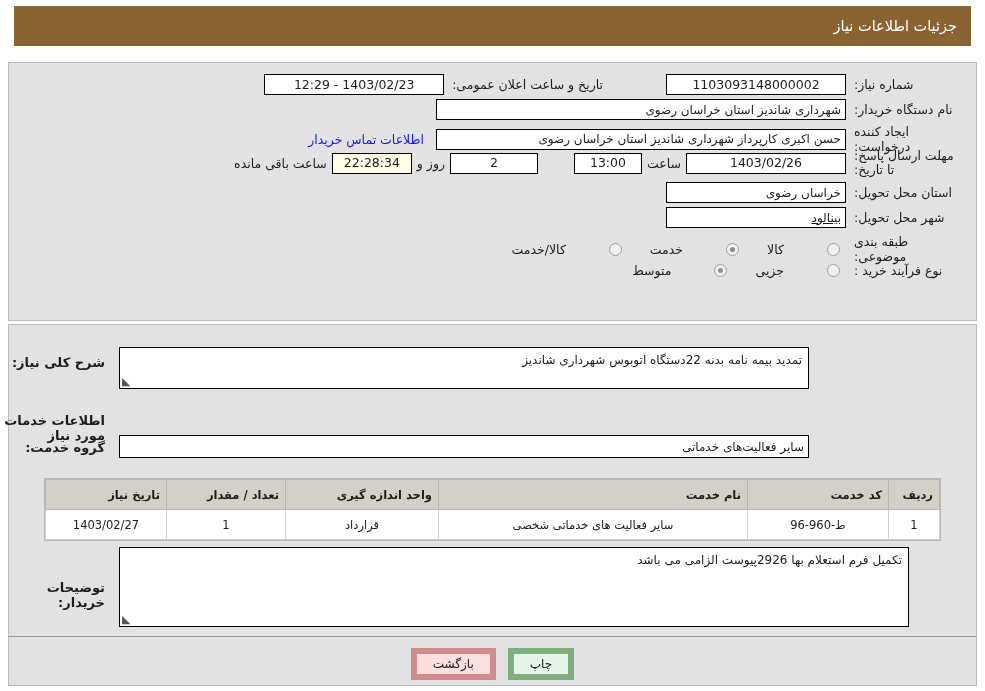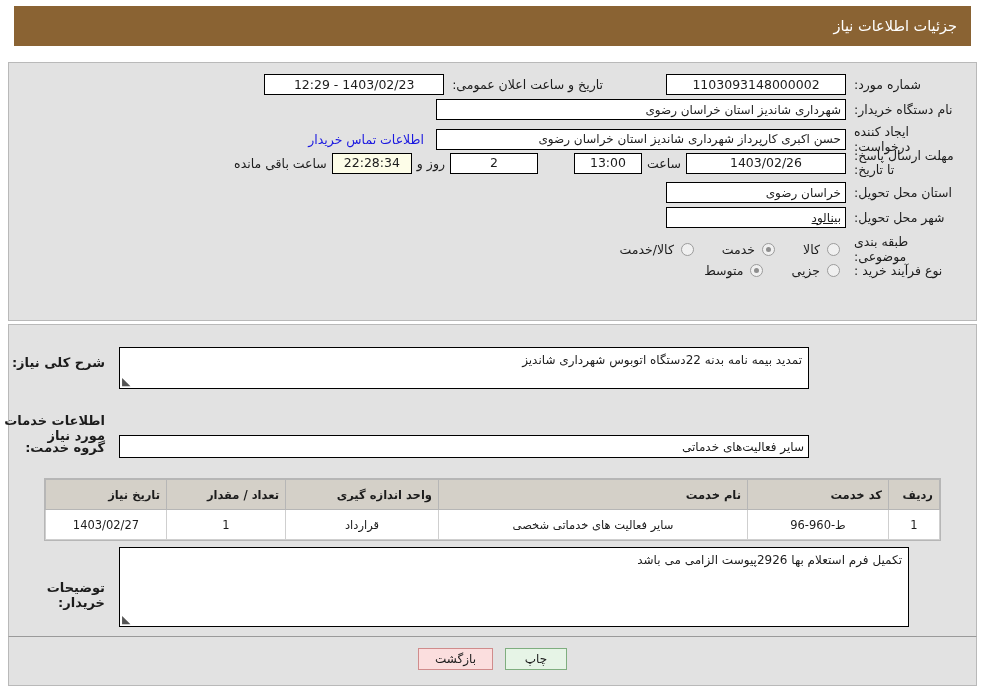--- a/index.html
+++ b/index.html
@@ -137,20 +137,21 @@
   }
   .radio-group {
     display: flex;
     align-items: center;
     direction: rtl;
   }
   .radio-item {
     display: flex;
     align-items: center;
     margin-left: 28px;
+    gap: 36px;
   }
   .radio-item .rlabel {
     font-size: 12.5px;
     color: #1c1c1c;
     margin-right: 7px;
     white-space: nowrap;
   }
   .note-text {
     font-size: 12.5px;
     color: #1c1c1c;
@@ -233,21 +234,21 @@
     left: 0; right: 0;
     display: flex;
     justify-content: center;
     align-items: center;
     gap: 12px;
     direction: rtl;
   }
   .btn {
     font-size: 12px;
     padding: 3px 16px;
-    border: 1px solid #4d7c0f;
+    border: 6px solid #4d7c0f;
     box-sizing: border-box;
     cursor: pointer;
     min-width: 62px;
     text-align: center;
     color: #1c1c1c;
   }
   .btn-print  { background: #e6f4e6; border-color: #7fae7f; }
   .btn-back   { background: #fbdede; border-color: #d08c8c; }
 
   
@@ -309,21 +310,21 @@
   </svg>
   <svg class="wm-arrow" viewBox="0 0 160 90">
     <path d="M8 10 L100 10 L100 2 L150 30 L100 58 L100 48 L40 48 L40 82 L8 82 Z" fill="#d08a8a"></path>
   </svg>
 
   <div class="panel panel-top">
 
     <div class="layer-content">
 
       <div class="frow" style="top:11px; right:12px;">
-        <span class="flabel" style="width:110px;">شماره مورد:</span>
+        <span class="flabel" style="width:110px;">شماره نیاز:</span>
         <span class="fbox ltr" style="width:180px; margin-right:8px;">1103093148000002</span>
       </div>
       <div class="frow" style="top:11px; right:373px;">
         <span class="flabel">تاریخ و ساعت اعلان عمومی:</span>
         <span class="fbox ltr" style="width:180px; margin-right:8px;">12:29 - 1403/02/23</span>
       </div>
 
       <div class="frow" style="top:36px; right:12px;">
         <span class="flabel" style="width:110px;">نام دستگاه خریدار:</span>
         <span class="fbox right" style="width:410px; margin-right:8px;">شهرداری شاندیز استان خراسان رضوی</span>

